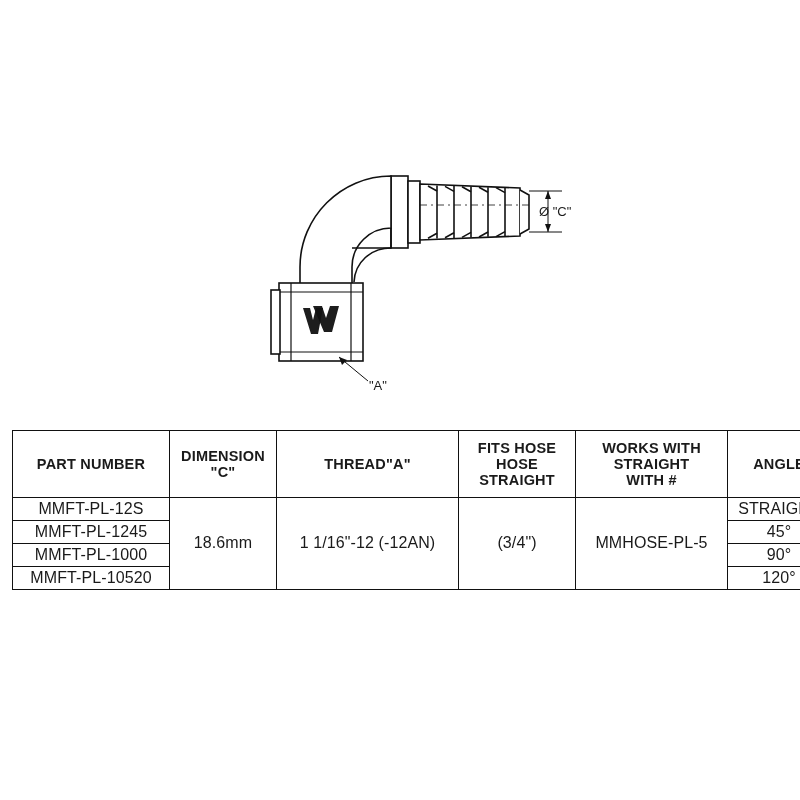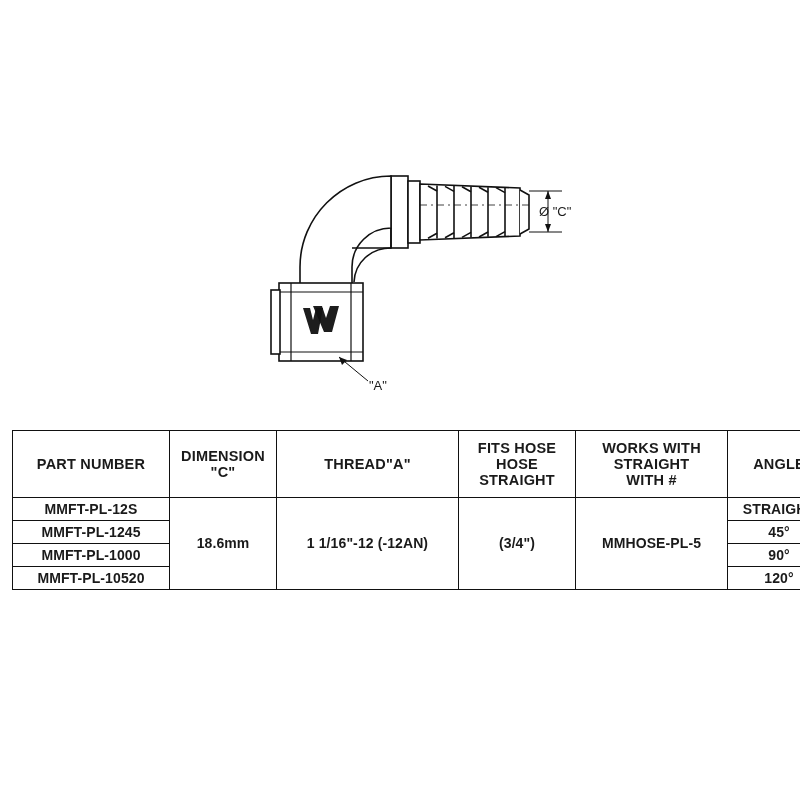--- a/index.html
+++ b/index.html
@@ -57,22 +57,22 @@
   }
   #spec-table thead th {
     font-size: 14.5px;
     font-weight: bold;
     line-height: 1.12;
     height: 62px;
     padding: 2px 3px;
     letter-spacing: 0.2px;
   }
   #spec-table tbody td {
-    font-size: 14px;
-    font-weight: bold;
+    font-size: 16px;
+    font-weight: normal;
     height: 22px;
     line-height: 1.05;
     letter-spacing: 0.1px;
   }
   .col-part   { width: 150px; border-radius: 6px; }
   .col-dimc   { width: 100px; }
   .col-thread { width: 175px; }
   .col-hose   { width: 110px; }
   .col-works  { width: 145px; }
   .col-angle  { width: 96px; }

